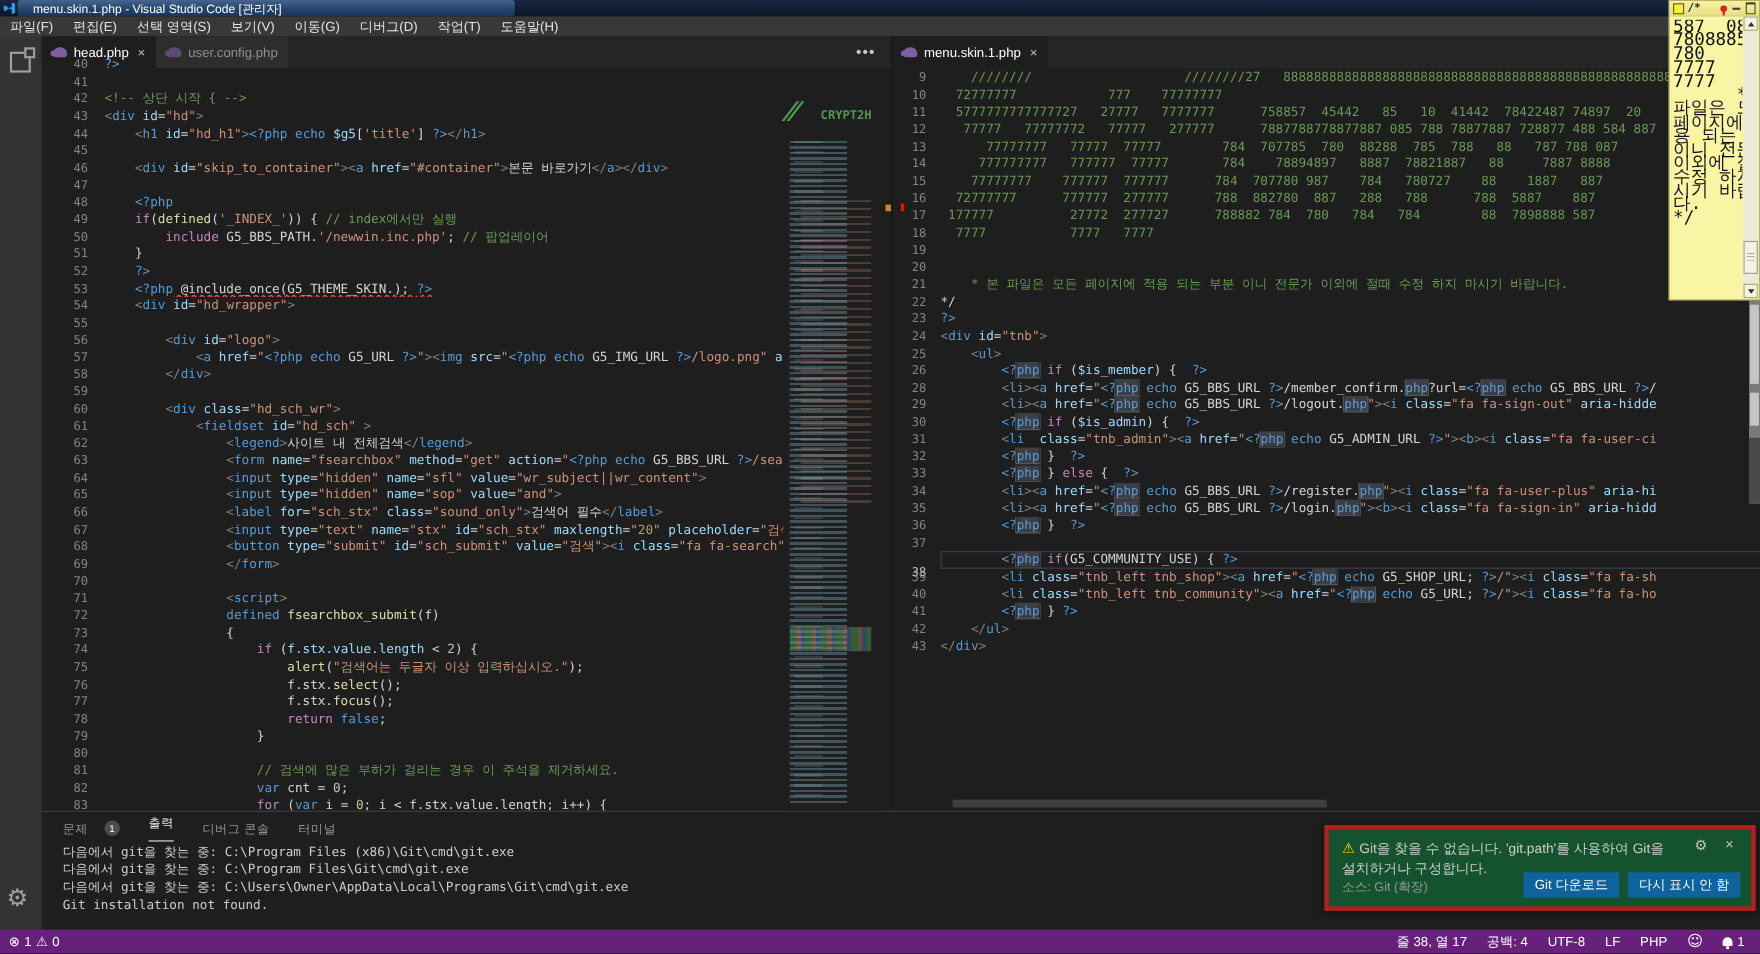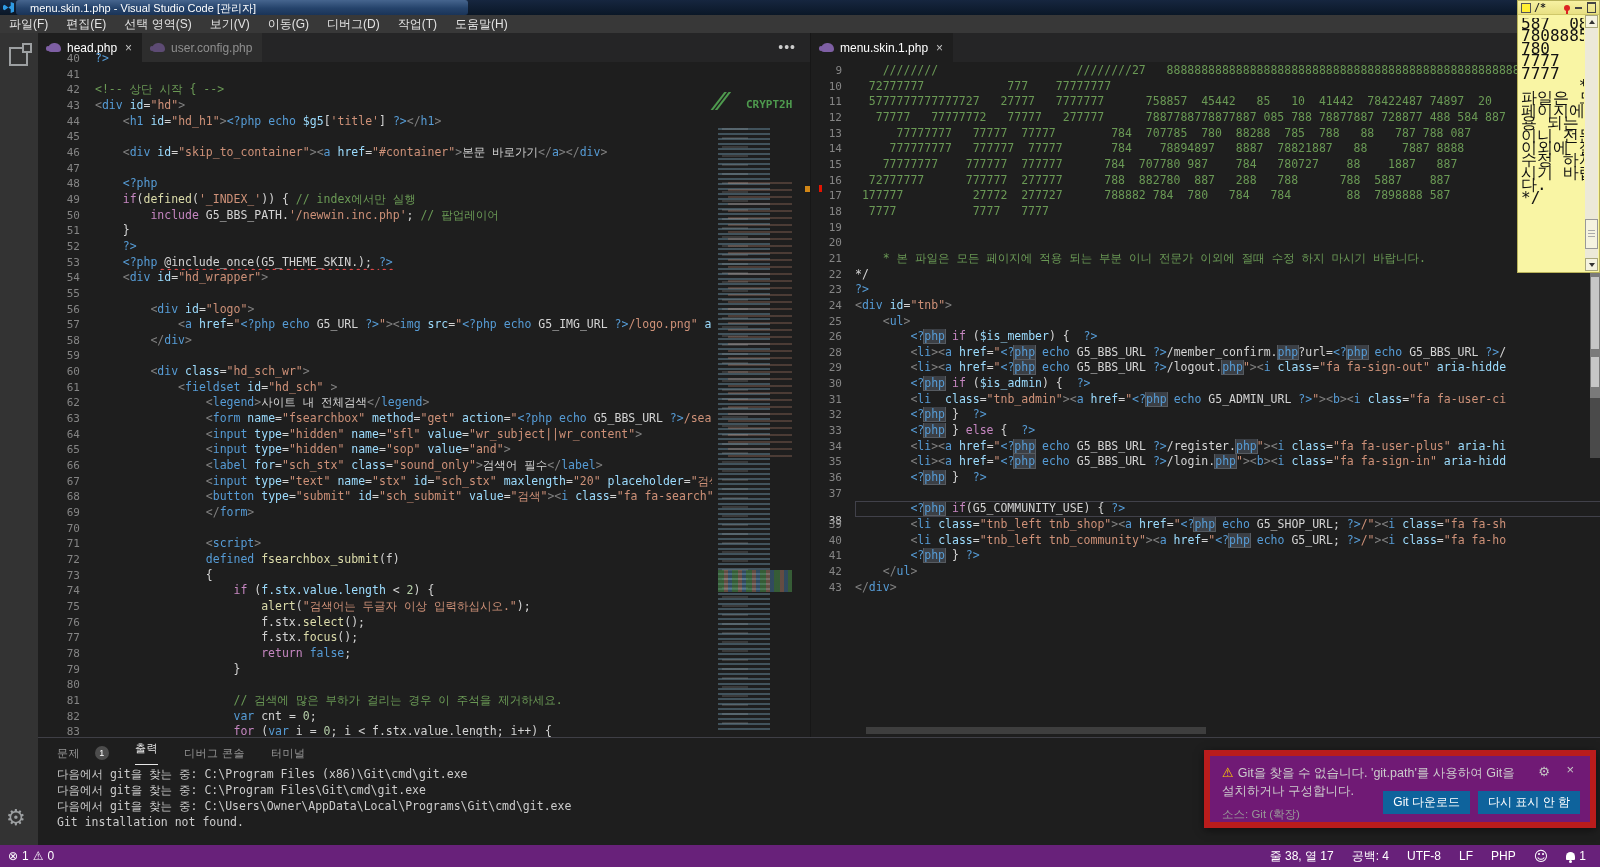--- a/index.html
+++ b/index.html
@@ -82,27 +82,27 @@
   
   .statusbar{position:absolute;left:0;top:845px;width:1600px;height:22px;background:#68217A;color:#fff;
              display:flex;align-items:center;font-size:12px;z-index:30;}
   .sb-left{display:flex;align-items:center;gap:4px;padding-left:8px;}
   .sb-right{margin-left:auto;display:flex;align-items:center;gap:18px;padding-right:14px;}
   .sb-ico{font-family:"DejaVu Sans",sans-serif;font-size:12px;}
   .bell{position:relative;width:9px;height:8px;background:#fff;border-radius:5px 5px 1px 1px;display:inline-block;}
   .bell::after{content:"";position:absolute;left:3px;bottom:-3px;width:3px;height:3px;background:#fff;border-radius:50%;}
   .sb-item{display:flex;align-items:center;gap:4px;cursor:pointer;}
   
-  .toast{position:absolute;left:1204px;top:750px;width:392px;height:78px;background:#701a75;
-         border:6px solid #b91c1c;box-shadow:0 2px 8px rgba(0,0,0,.5);z-index:35;box-sizing:border-box;}
+  .toast{position:absolute;left:1204px;top:750px;width:392px;height:78px;background:#14532d;
+         border:4px solid #b91c1c;box-shadow:0 2px 8px rgba(0,0,0,.5);z-index:35;box-sizing:border-box;}
   .toast-msg{position:absolute;left:12px;top:8px;width:300px;font-size:12.5px;line-height:18px;color:#cccccc;}
   .toast-warn{color:#fc0;font-family:"DejaVu Sans",sans-serif;margin-right:4px;font-size:13px;}
   .toast-gear{position:absolute;right:40px;top:8px;color:#c5c5c5;font-size:13px;font-family:"DejaVu Sans",sans-serif;cursor:pointer;}
   .toast-close{position:absolute;right:16px;top:6px;color:#c5c5c5;font-size:13px;cursor:pointer;}
-  .toast-src{position:absolute;left:12px;bottom:0;font-size:11.5px;color:#989898;}
+  .toast-src{position:absolute;left:12px;bottom:10px;font-size:11.5px;color:#989898;}
   .toast-btns{position:absolute;right:10px;bottom:8px;display:flex;gap:8px;}
   .tbtn{background:#0E639C;color:#fff;font-size:12px;padding:3px 10px;cursor:pointer;white-space:nowrap;}
   
   .sticky{position:absolute;left:1517px;top:0;width:83px;height:273px;background:#f9f5a4;
           border:1px solid #b8b25a;box-sizing:border-box;z-index:50;}
   .sn-title{position:absolute;left:0;top:0;right:0;height:14px;background:linear-gradient(180deg,#f7f1a2,#e8e083);
             border-bottom:1px solid #cfc76a;display:flex;align-items:center;padding:0 3px;gap:3px;box-sizing:border-box;}
   .sn-ico{width:8px;height:8px;background:#ffee33;border:1px solid #555;flex:none;}
   .sn-title-text{font-size:10px;font-weight:bold;color:#222;font-family:"DejaVu Sans Mono",monospace;flex:1;}
   .sn-pin{width:6px;height:6px;background:#d22;border-radius:50%;position:relative;flex:none;cursor:pointer;}

